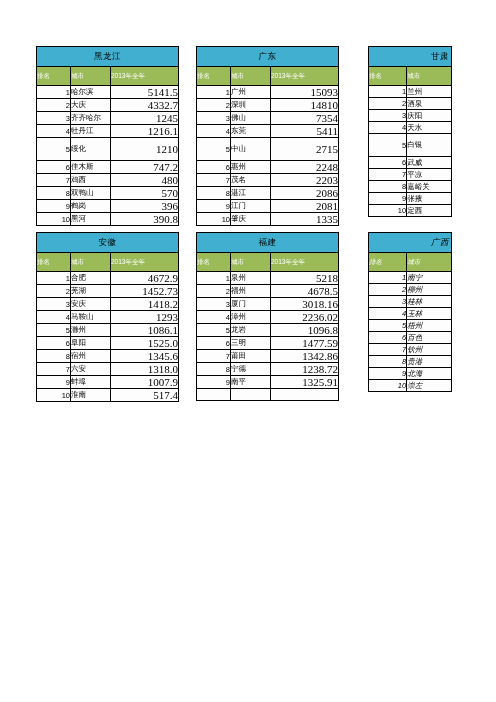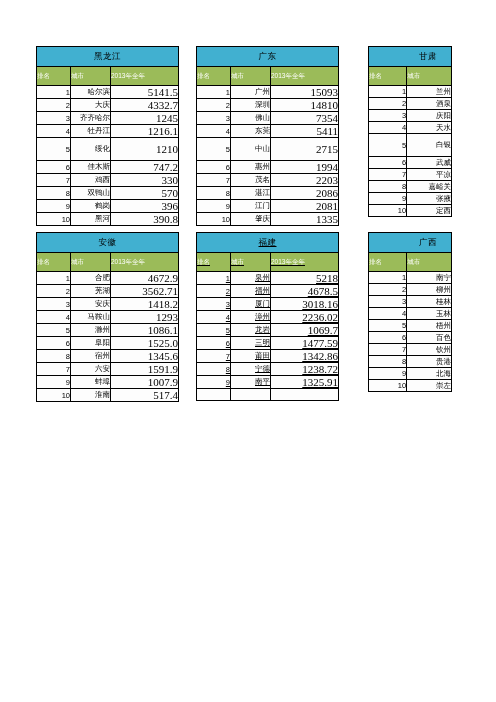--- a/index.html
+++ b/index.html
@@ -53,21 +53,21 @@
   }
   .c-rank {
     text-align: right;
     font-size: 7.5px;
     padding-right: 1px;
     height: 11px;
     color: #000000;
     background: #fdfdfd;
   }
   .c-city {
-    text-align: right;
+    text-align: left;
     font-size: 7.5px;
     padding-left: 1px;
     height: 11px;
     color: #000000;
     background: #fdfdfd;
   }
   .c-val {
     text-align: right;
     font-size: 11px;
     padding-right: 2px;
@@ -82,27 +82,27 @@
   
   .w-rank { width: 34px; }
   .w-city { width: 40px; }
   .w-val  { width: 68px; }
 
   
   #t-heilongjiang { left: 36px;  top: 46px;  }
   #t-guangdong    { left: 196px; top: 46px;  }
   #t-gansu        { left: 368px; top: 46px;  }
   #t-anhui        { left: 36px;  top: 232px; }
-  #t-fujian       { left: 196px; top: 232px; text-decoration: underline; }
-  #t-guangxi      { left: 368px; top: 232px; }
+  #t-fujian       { left: 196px; top: 232px; }
+  #t-guangxi      { left: 368px; top: 232px; font-style: italic; }
 
   
   .two-col { width: 84px; }
   .three-col { width: 142px; }
-  .two-col .title-cell { text-align: right; padding-right: 14px; }
+  .two-col .title-cell { text-align: right; padding-right: 2px; }
 </style>
 </head>
 <body>
 
 <div id="sheet">
     <table class="tbl three-col" id="t-heilongjiang">
       <colgroup>
         <col class="w-rank">
         <col class="w-city">
         <col class="w-val">
@@ -142,21 +142,21 @@
           <td class="c-val">1210</td>
         </tr>
         <tr>
           <td class="c-rank">6</td>
           <td class="c-city">佳木斯</td>
           <td class="c-val">747.2</td>
         </tr>
         <tr>
           <td class="c-rank">7</td>
           <td class="c-city">鸡西</td>
-          <td class="c-val">330</td>
+          <td class="c-val">480</td>
         </tr>
         <tr>
           <td class="c-rank">8</td>
           <td class="c-city">双鸭山</td>
           <td class="c-val">570</td>
         </tr>
         <tr>
           <td class="c-rank">9</td>
           <td class="c-city">鹤岗</td>
           <td class="c-val">396</td>
@@ -204,21 +204,21 @@
           <td class="c-val">5411</td>
         </tr>
         <tr class="tall">
           <td class="c-rank">5</td>
           <td class="c-city">中山</td>
           <td class="c-val">2715</td>
         </tr>
         <tr>
           <td class="c-rank">6</td>
           <td class="c-city">惠州</td>
-          <td class="c-val">1994</td>
+          <td class="c-val">2248</td>
         </tr>
         <tr>
           <td class="c-rank">7</td>
           <td class="c-city">茂名</td>
           <td class="c-val">2203</td>
         </tr>
         <tr>
           <td class="c-rank">8</td>
           <td class="c-city">湛江</td>
           <td class="c-val">2086</td>
@@ -306,21 +306,21 @@
           <td class="hdr-cell">2013年全年</td>
         </tr>
         <tr>
           <td class="c-rank">1</td>
           <td class="c-city">合肥</td>
           <td class="c-val">4672.9</td>
         </tr>
         <tr>
           <td class="c-rank">2</td>
           <td class="c-city">芜湖</td>
-          <td class="c-val">3562.71</td>
+          <td class="c-val">1452.73</td>
         </tr>
         <tr>
           <td class="c-rank">3</td>
           <td class="c-city">安庆</td>
           <td class="c-val">1418.2</td>
         </tr>
         <tr>
           <td class="c-rank">4</td>
           <td class="c-city">马鞍山</td>
           <td class="c-val">1293</td>
@@ -336,21 +336,21 @@
           <td class="c-val">1525.0</td>
         </tr>
         <tr>
           <td class="c-rank">8</td>
           <td class="c-city">宿州</td>
           <td class="c-val">1345.6</td>
         </tr>
         <tr>
           <td class="c-rank">7</td>
           <td class="c-city">六安</td>
-          <td class="c-val">1591.9</td>
+          <td class="c-val">1318.0</td>
         </tr>
         <tr>
           <td class="c-rank">9</td>
           <td class="c-city">蚌埠</td>
           <td class="c-val">1007.9</td>
         </tr>
         <tr>
           <td class="c-rank">10</td>
           <td class="c-city">淮南</td>
           <td class="c-val">517.4</td>
@@ -388,21 +388,21 @@
           <td class="c-val">3018.16</td>
         </tr>
         <tr>
           <td class="c-rank">4</td>
           <td class="c-city">漳州</td>
           <td class="c-val">2236.02</td>
         </tr>
         <tr>
           <td class="c-rank">5</td>
           <td class="c-city">龙岩</td>
-          <td class="c-val">1069.7</td>
+          <td class="c-val">1096.8</td>
         </tr>
         <tr>
           <td class="c-rank">6</td>
           <td class="c-city">三明</td>
           <td class="c-val">1477.59</td>
         </tr>
         <tr>
           <td class="c-rank">7</td>
           <td class="c-city">莆田</td>
           <td class="c-val">1342.86</td>

